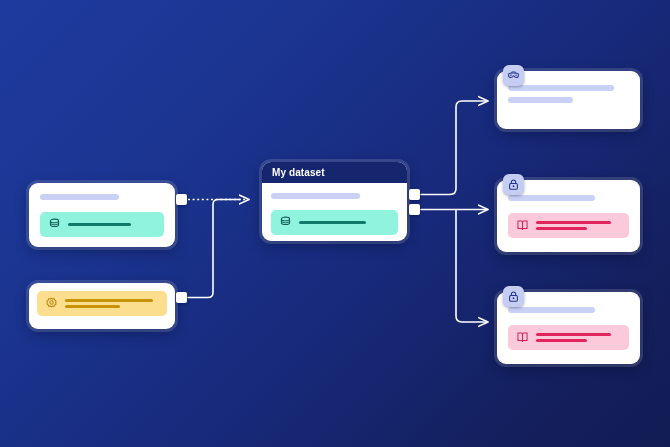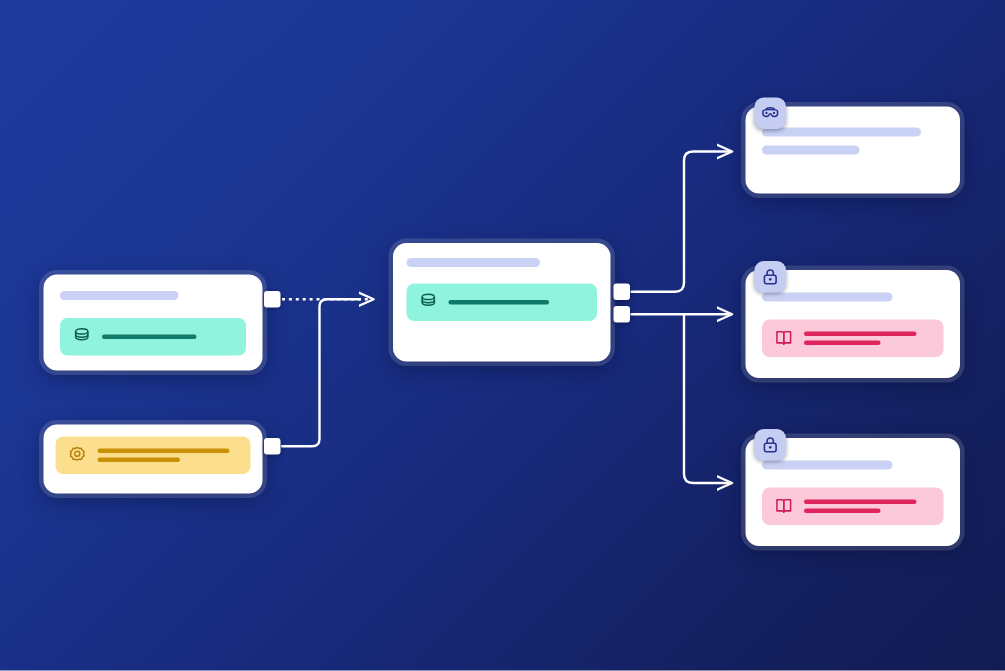--- a/index.html
+++ b/index.html
@@ -206,20 +206,23 @@
         <div class="row-lines">
           <div class="row-line" style="width:94%"></div>
           <div class="row-line" style="width:58%"></div>
         </div>
       </div>
     </div>
   </div>
   <div class="handle" id="handle-source-config"></div>
 
   <div class="card" id="card-dataset">
+    <div class="card-header">
+      <span class="card-title">My dataset</span>
+    </div>
     <div class="card-body">
       <div class="bar-wrap">
         <div class="bar lav" style="width:70%"></div>
       </div>
       <div class="row teal" style="margin-top:11px">
         <svg class="row-icon" viewBox="0 0 16 16">
           <ellipse cx="8" cy="3.6" rx="5" ry="2.2" fill="none" stroke="#0f5f55" stroke-width="1.3"></ellipse>
           <path d="M3 3.6 L3 8.2 C3 9.4 5.2 10.4 8 10.4 C10.8 10.4 13 9.4 13 8.2 L13 3.6" fill="none" stroke="#0f5f55" stroke-width="1.3"></path>
           <path d="M3 6.2 C3 7.4 5.2 8.4 8 8.4 C10.8 8.4 13 7.4 13 6.2" fill="none" stroke="#0f5f55" stroke-width="1.2"></path>
         </svg>

